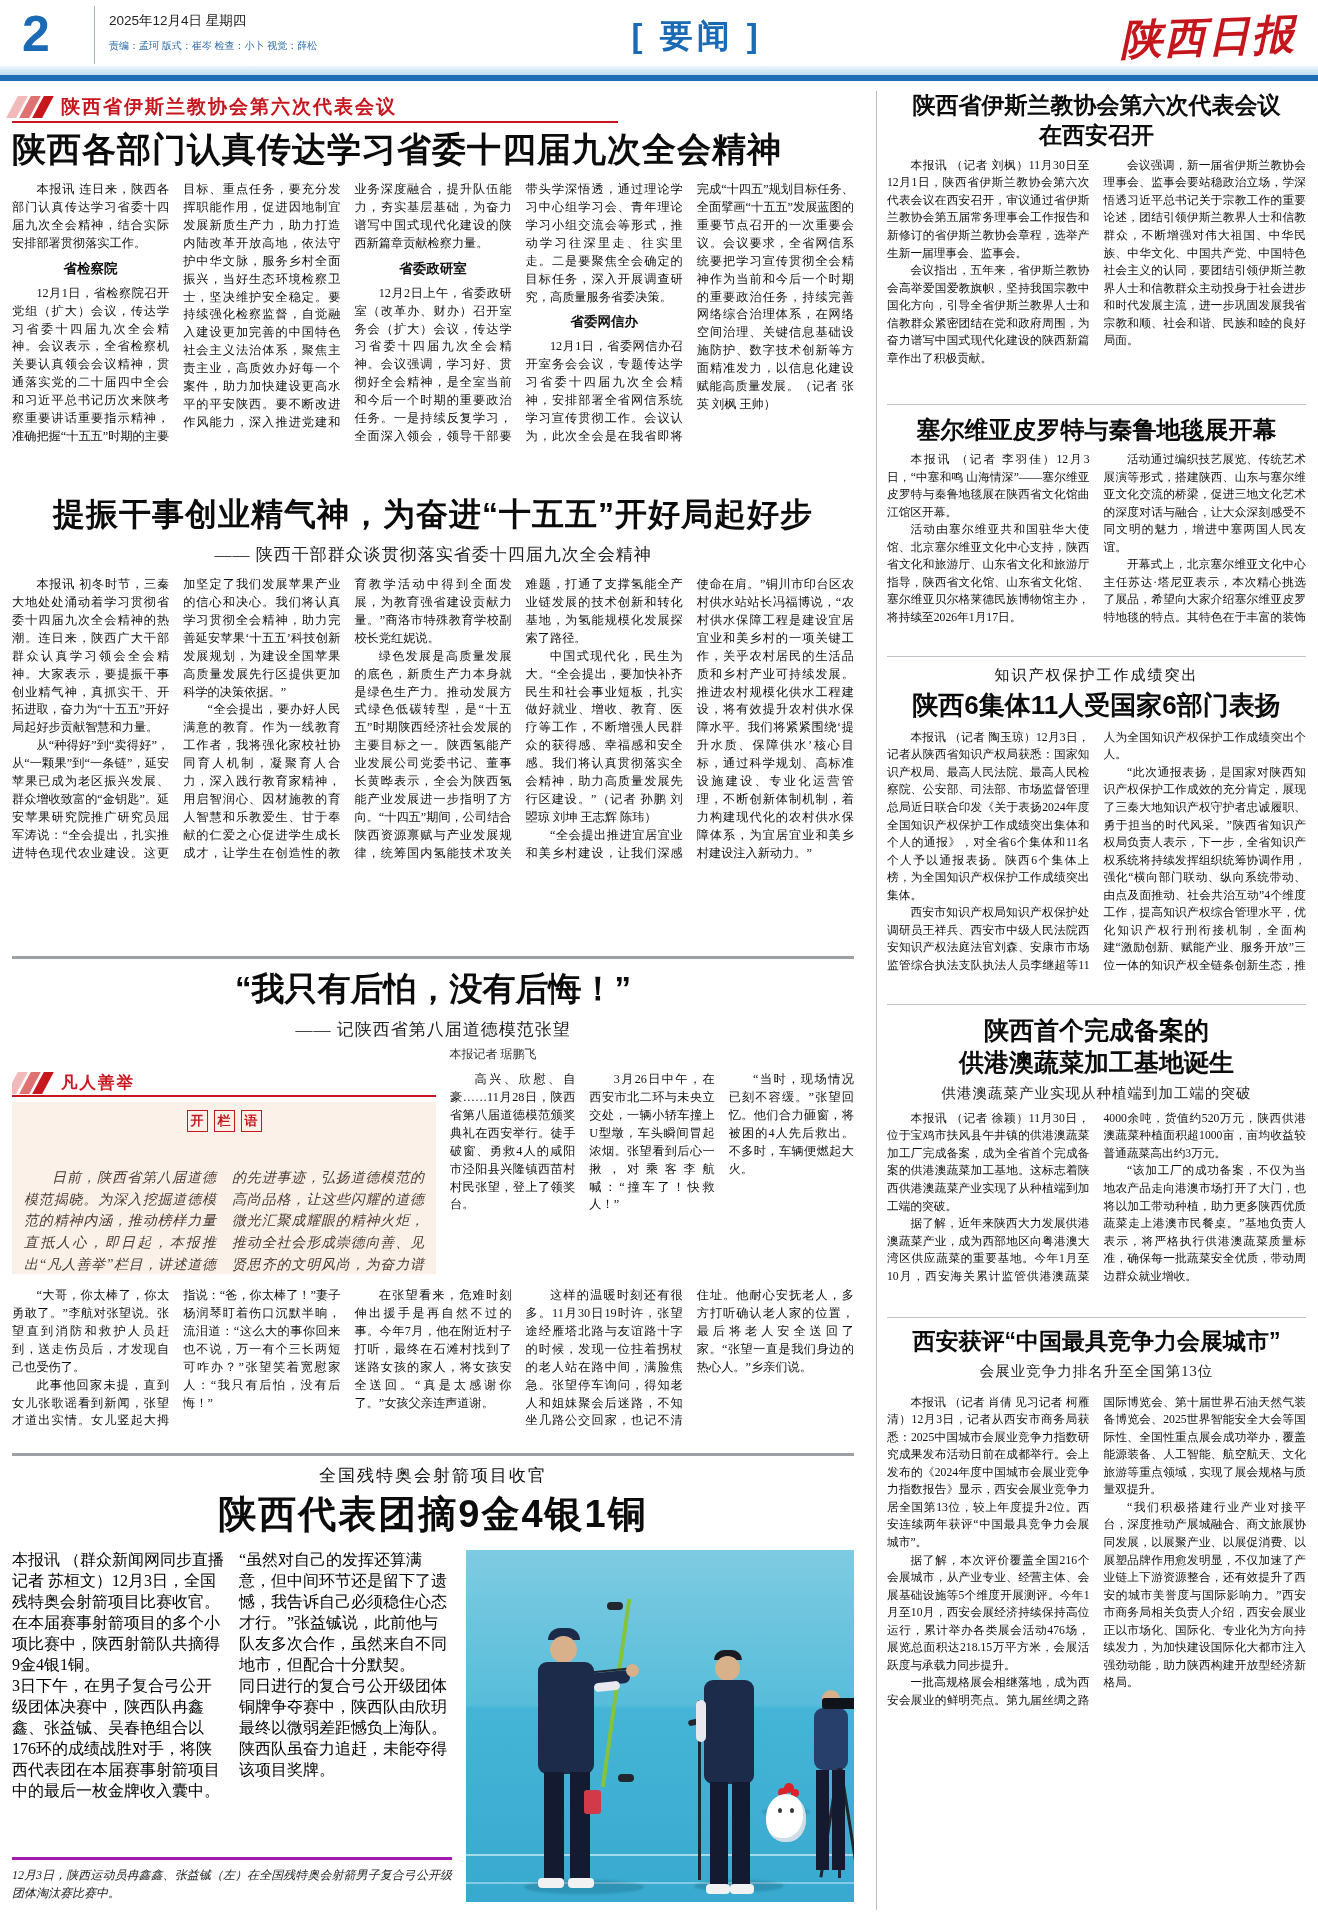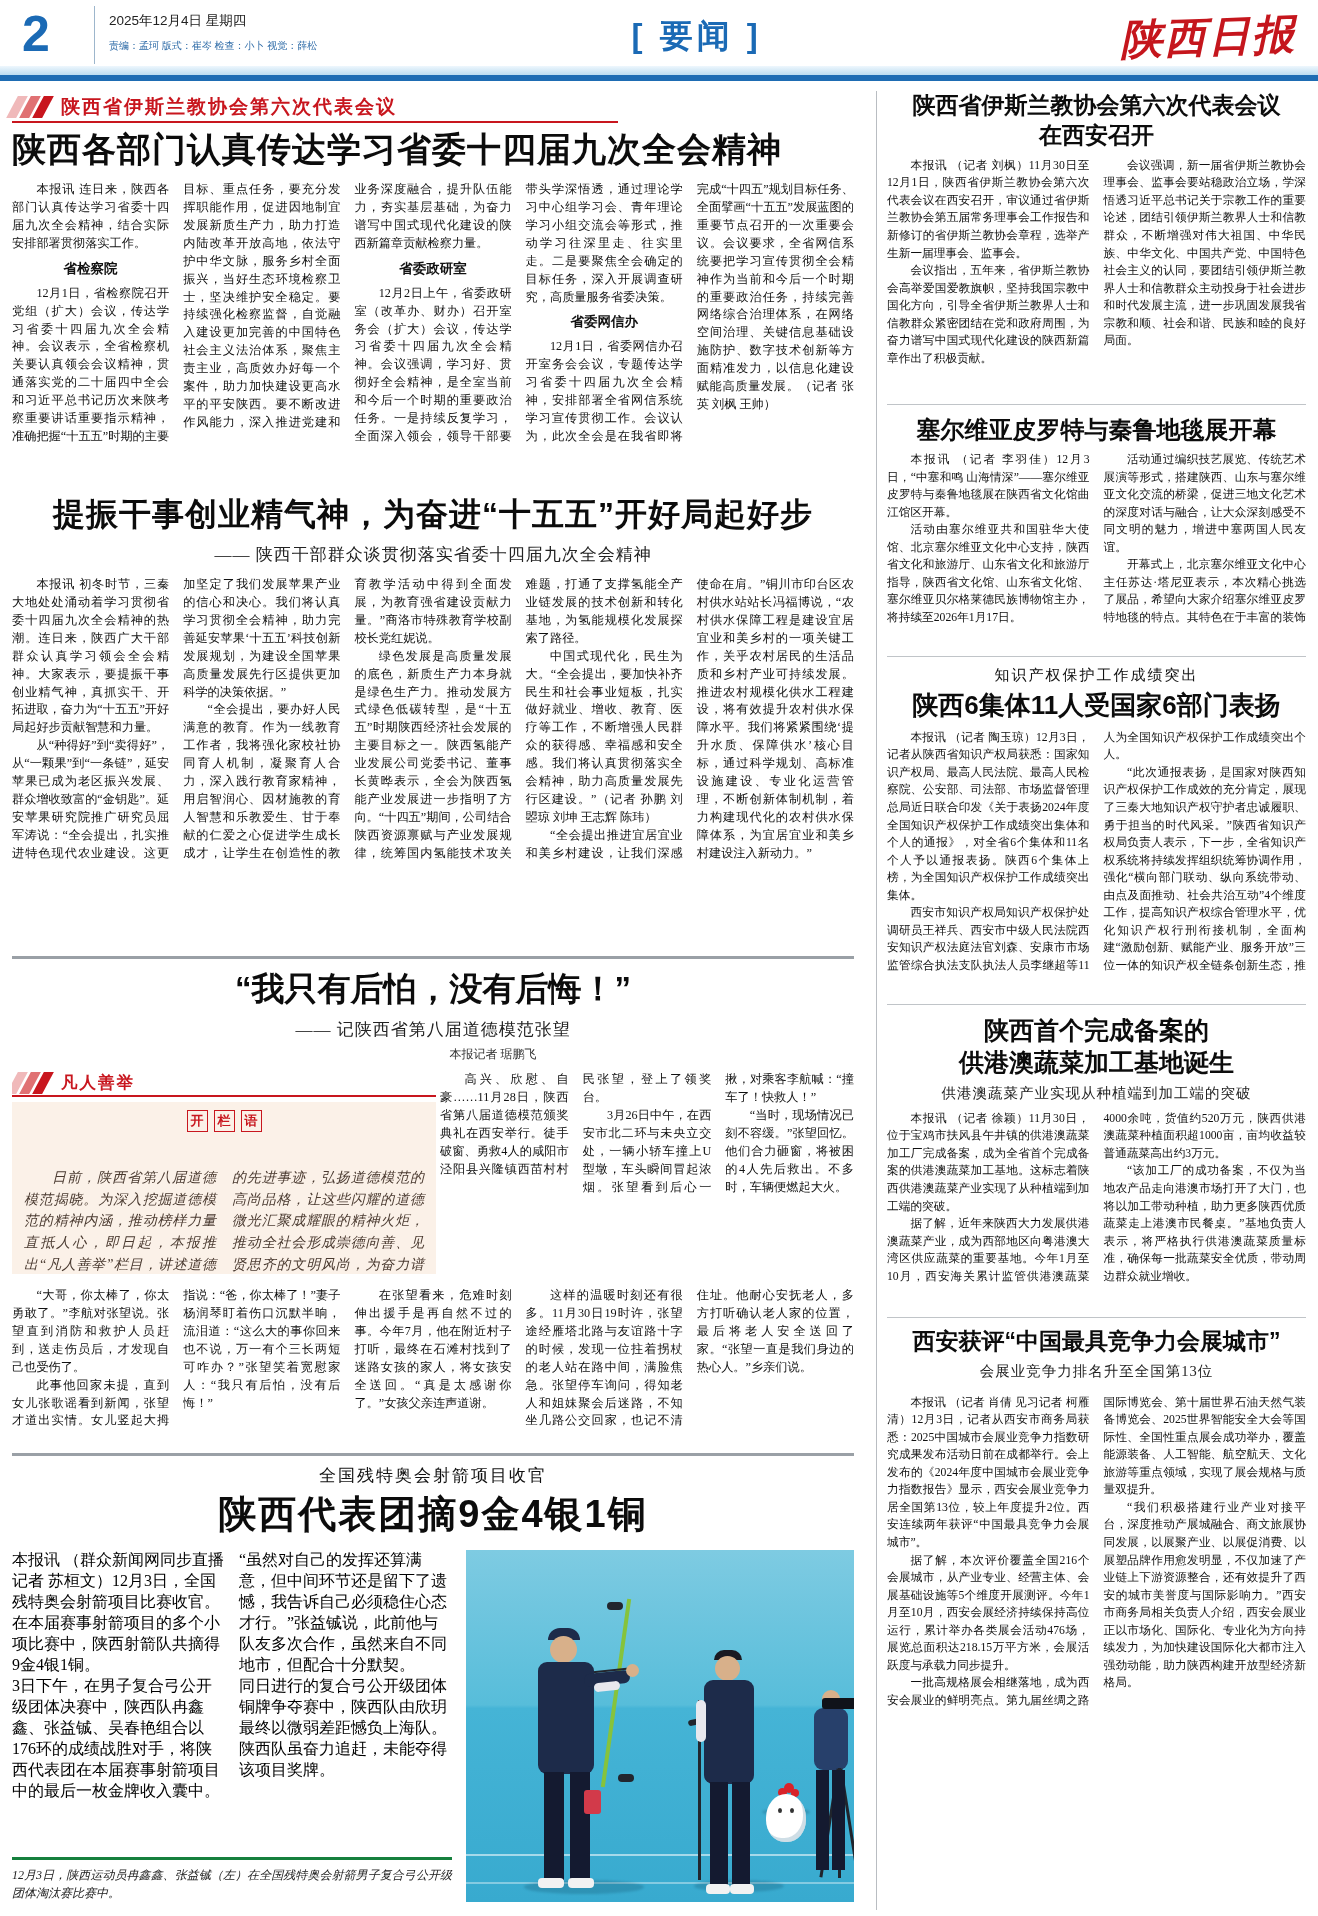--- a/index.html
+++ b/index.html
@@ -41,40 +41,40 @@
 
   
   .a2-headline { text-align:center; font-family:"Liberation Sans","DejaVu Sans",sans-serif; font-weight:900; font-size:32px; color:#0c0c0c; margin:10px 0 6px 0; letter-spacing:1px; }
   .a2-deck { text-align:center; font-size:17px; color:#222; margin-bottom:10px; letter-spacing:1px; }
   #a2-body { column-count:5; column-gap:14px; height:372px; overflow:hidden; }
 
   
   .a3-headline { text-align:center; font-family:"Liberation Sans","DejaVu Sans",sans-serif; font-weight:900; font-size:33px; color:#0c0c0c; margin:8px 0 6px 0; }
   .a3-deck { text-align:center; font-size:17px; color:#222; letter-spacing:1px; }
   .a3-byline { text-align:center; font-size:12px; color:#333; margin:5px 0 8px 120px; }
-  .c-top { display:flex; gap:4px; height:208px; overflow:hidden; }
+  .c-top { display:flex; gap:14px; height:208px; overflow:hidden; }
   .c-left { width:424px; }
   .fanren-banner { position:relative; display:flex; align-items:center; height:26px; border-bottom:2px solid #c8161e; margin-bottom:5px; }
   .fanren-banner .ktext { color:#c8161e; font-weight:bold; font-size:16.5px; font-family:"Liberation Sans","DejaVu Sans",sans-serif; letter-spacing:2px; }
   .openbox { background:#fbf1e8; padding:8px 12px; height:172px; overflow:hidden; }
   .openbox-title { text-align:center; margin-bottom:6px; }
   .openbox-title span { display:inline-block; border:1px solid #c8161e; color:#c8161e; font-weight:bold; font-size:13px; padding:1px 3px; margin:0 3px; font-family:"Liberation Sans","DejaVu Sans",sans-serif; }
   .openbox-text { column-count:2; column-gap:16px; font-style:italic; font-size:14px; line-height:1.55; color:#4a3a30; text-align:justify;margin-top:35px; }
   .openbox-text p { text-indent:2em; }
   .c-right { flex:1; column-count:3; column-gap:14px; overflow:hidden; }
   .c-right p, #c-bottom p { text-indent:2em; text-align:justify; font-size:12.2px; line-height:1.47; color:#111; }
   #c-bottom { column-count:5; column-gap:14px; height:158px; overflow:hidden; margin-top:8px; }
 
   
   .a4-kicker { text-align:center; font-size:17px; color:#111; letter-spacing:2px; margin:6px 0 2px 0; font-family:"Liberation Sans","DejaVu Sans",sans-serif; }
   .a4-headline { text-align:center; font-family:"Liberation Sans","DejaVu Sans",sans-serif; font-weight:900; font-size:38px; color:#0c0c0c; letter-spacing:2px; margin-bottom:10px; }
   .d-row { display:flex; gap:14px; height:352px; }
   .d-left { width:440px; display:flex; flex-direction:column; }
   #d-body { column-count:2; column-gap:14px; flex:1; overflow:hidden; }
-  .d-caption { border-top:3px solid #15803d; margin-top:6px; padding-top:6px; font-size:12px; line-height:1.5; color:#222; text-align:justify; font-style:italic; }
+  .d-caption { border-top:3px solid #a21caf; margin-top:6px; padding-top:6px; font-size:12px; line-height:1.5; color:#222; text-align:justify; font-style:italic; }
 
   
   .photo { position:relative; flex:1; overflow:hidden; background:linear-gradient(180deg,#7ecbe2 0%,#57bdda 44%,#45b4d6 45%,#38aacf 100%); }
   .photo .line { position:absolute; left:0; right:0; height:2px; background:rgba(255,255,255,.55); }
   .fig { position:absolute; }
   .shadow { position:absolute; background:rgba(0,40,60,.18); border-radius:50%; filter:blur(1px); }
   .head { position:absolute; background:#d8b08a; border-radius:50%; }
   .cap { position:absolute; background:#1d2b4a; border-radius:12px 12px 0 0; }
   .torso { position:absolute; background:#1d2b4a; border-radius:9px; }
   .leg { position:absolute; background:#141a30; }

